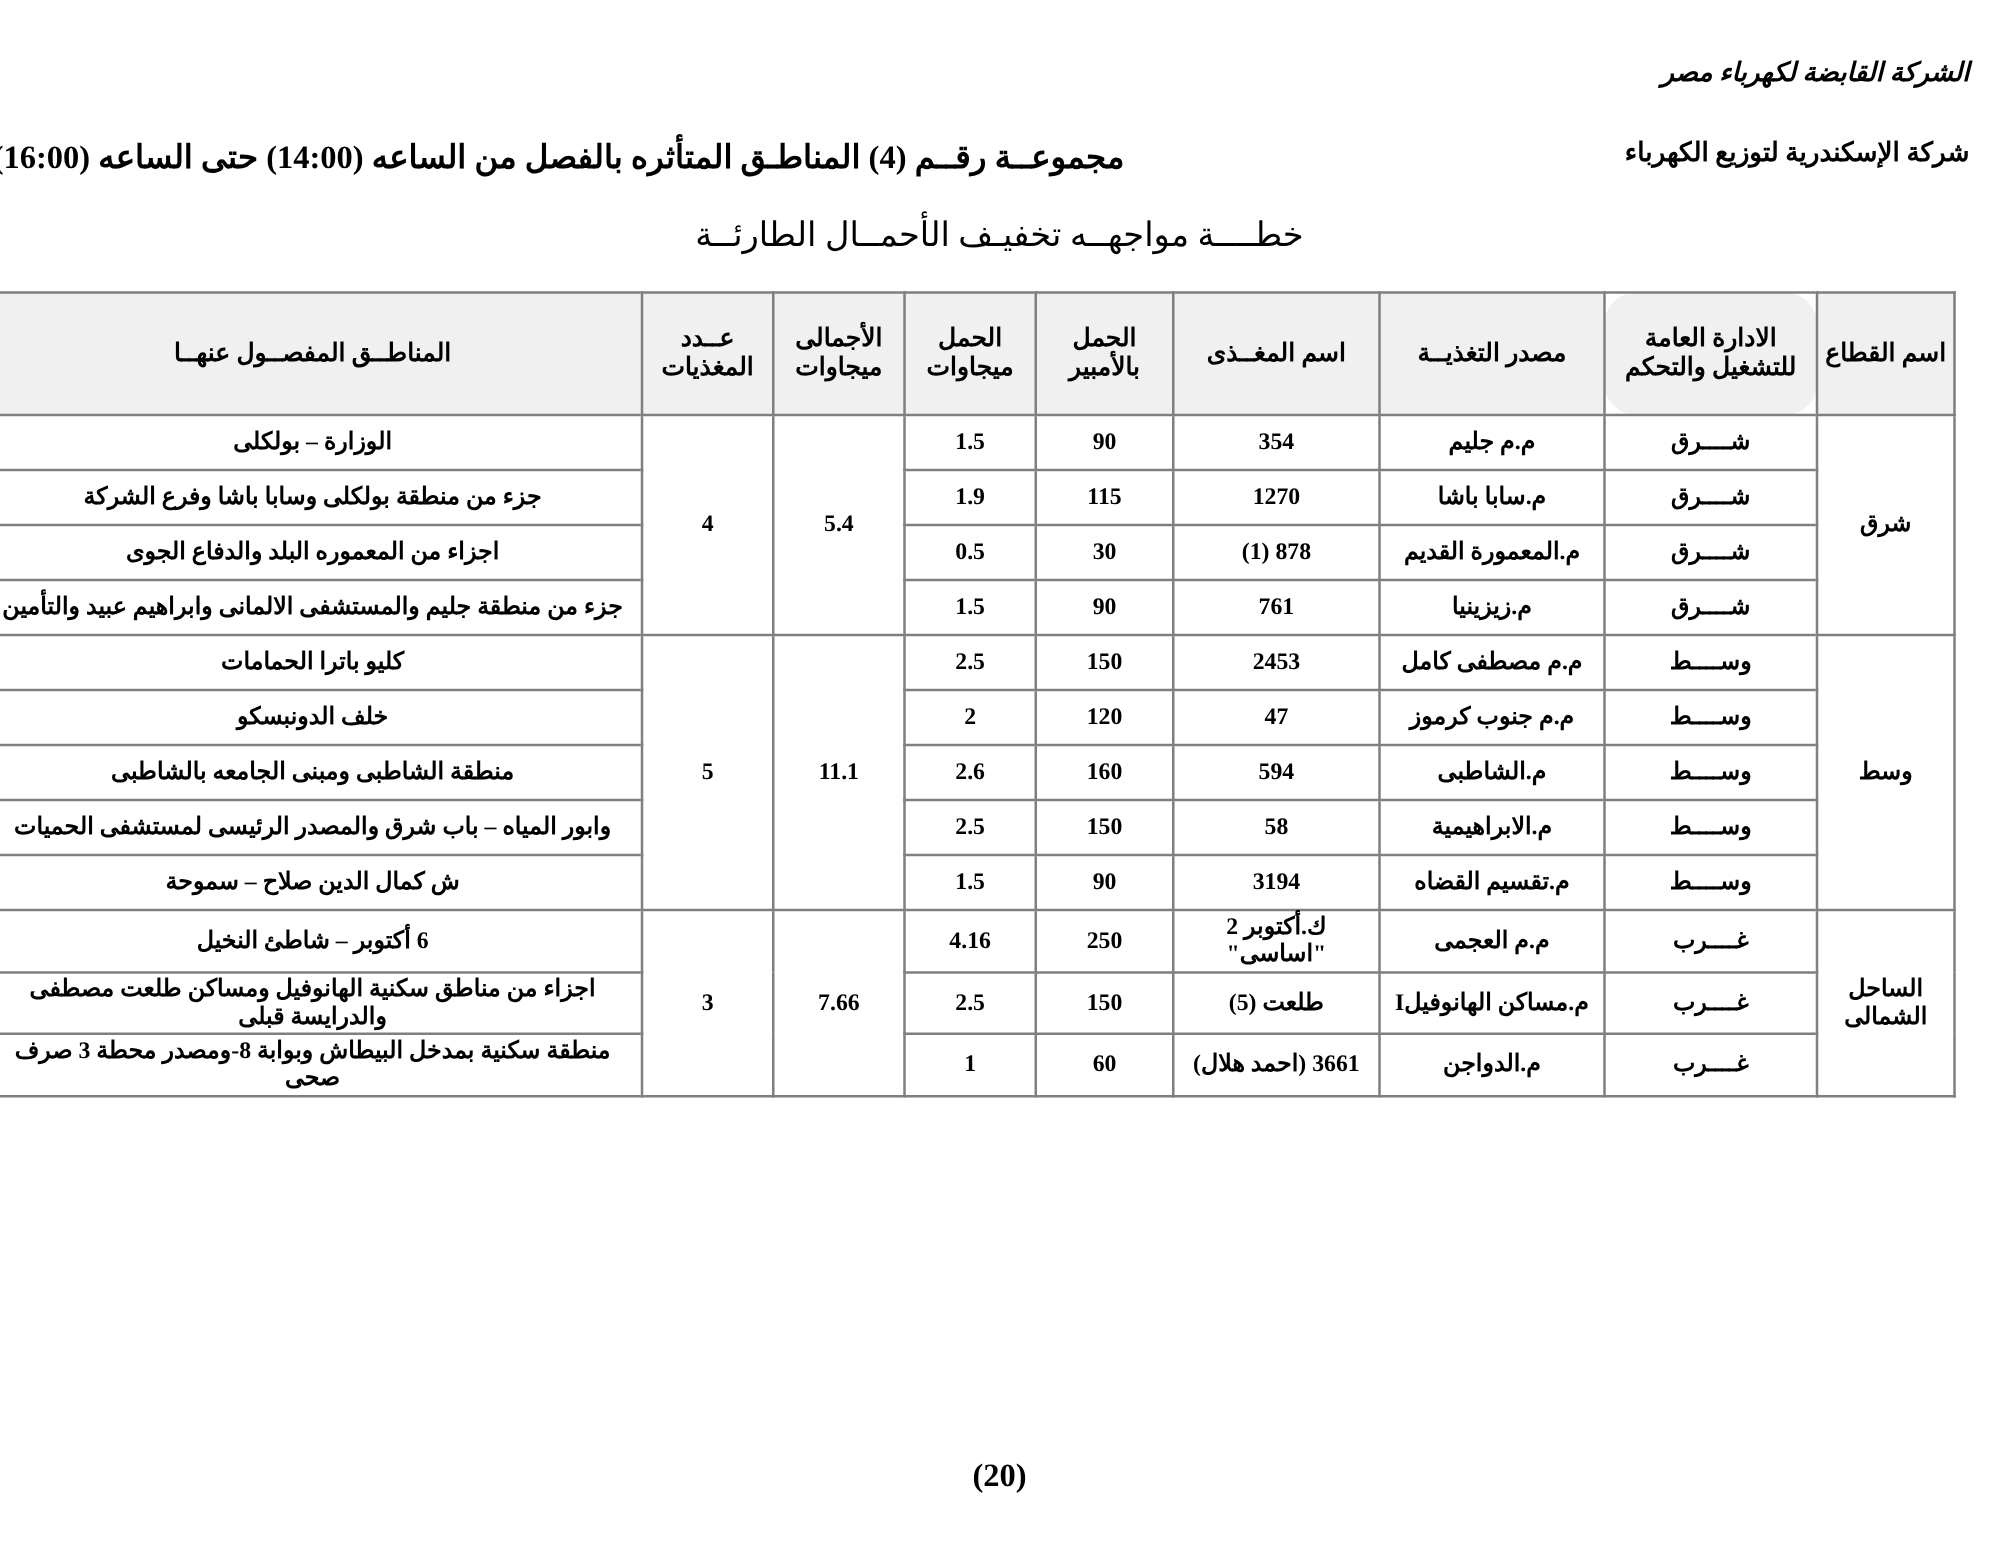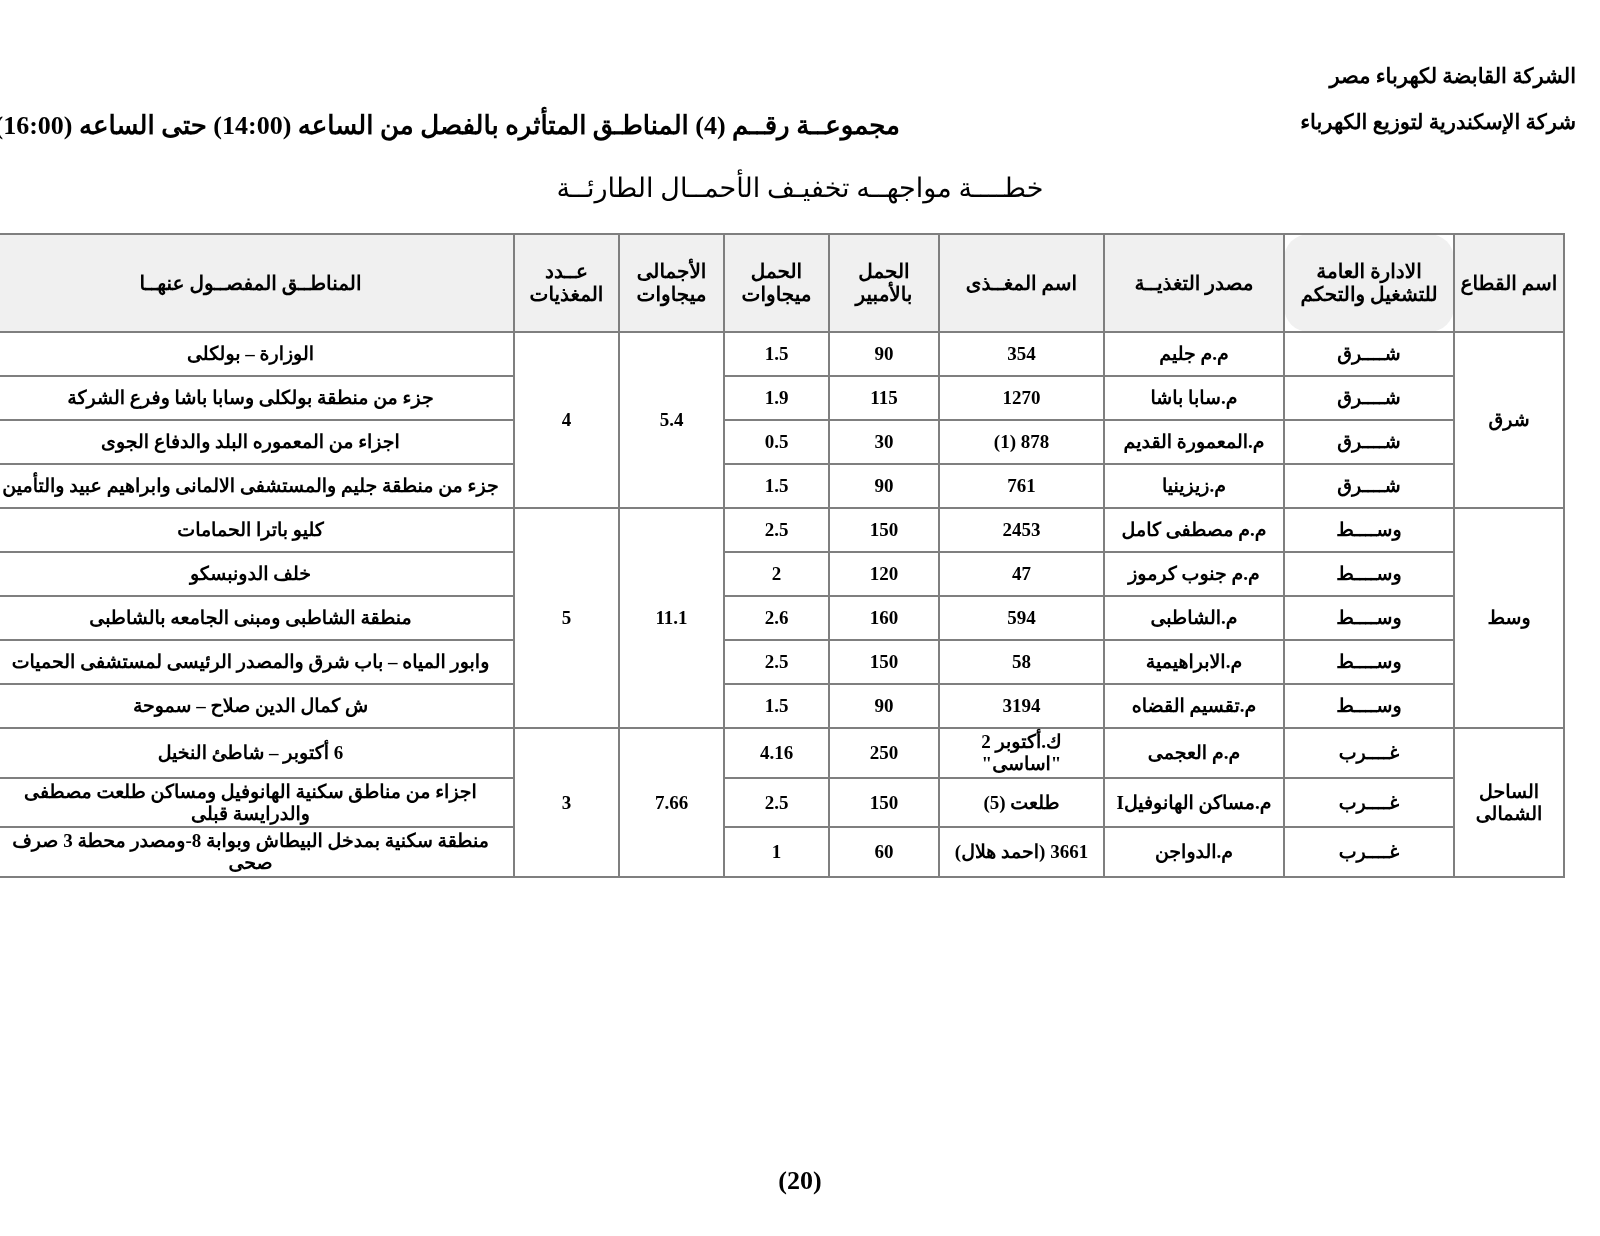--- a/index.html
+++ b/index.html
@@ -24,21 +24,21 @@
 
   
   .hdr-right {
     position: absolute;
     right: 24px;
     text-align: right;
     font-weight: bold;
     font-size: 21px;
     letter-spacing: 0px;
   }
-  .hdr-company  { top: 64px; }
+  .hdr-company  { top: 46px; font-style: italic; }
   .hdr-subsid   { top: 110px; margin-left: 40px; }
 
   .hdr-group {
     position: absolute;
     top: 110px;
     right: 700px;
     width: 720px;
     text-align: right;
     font-weight: bold;
     font-size: 26px;

